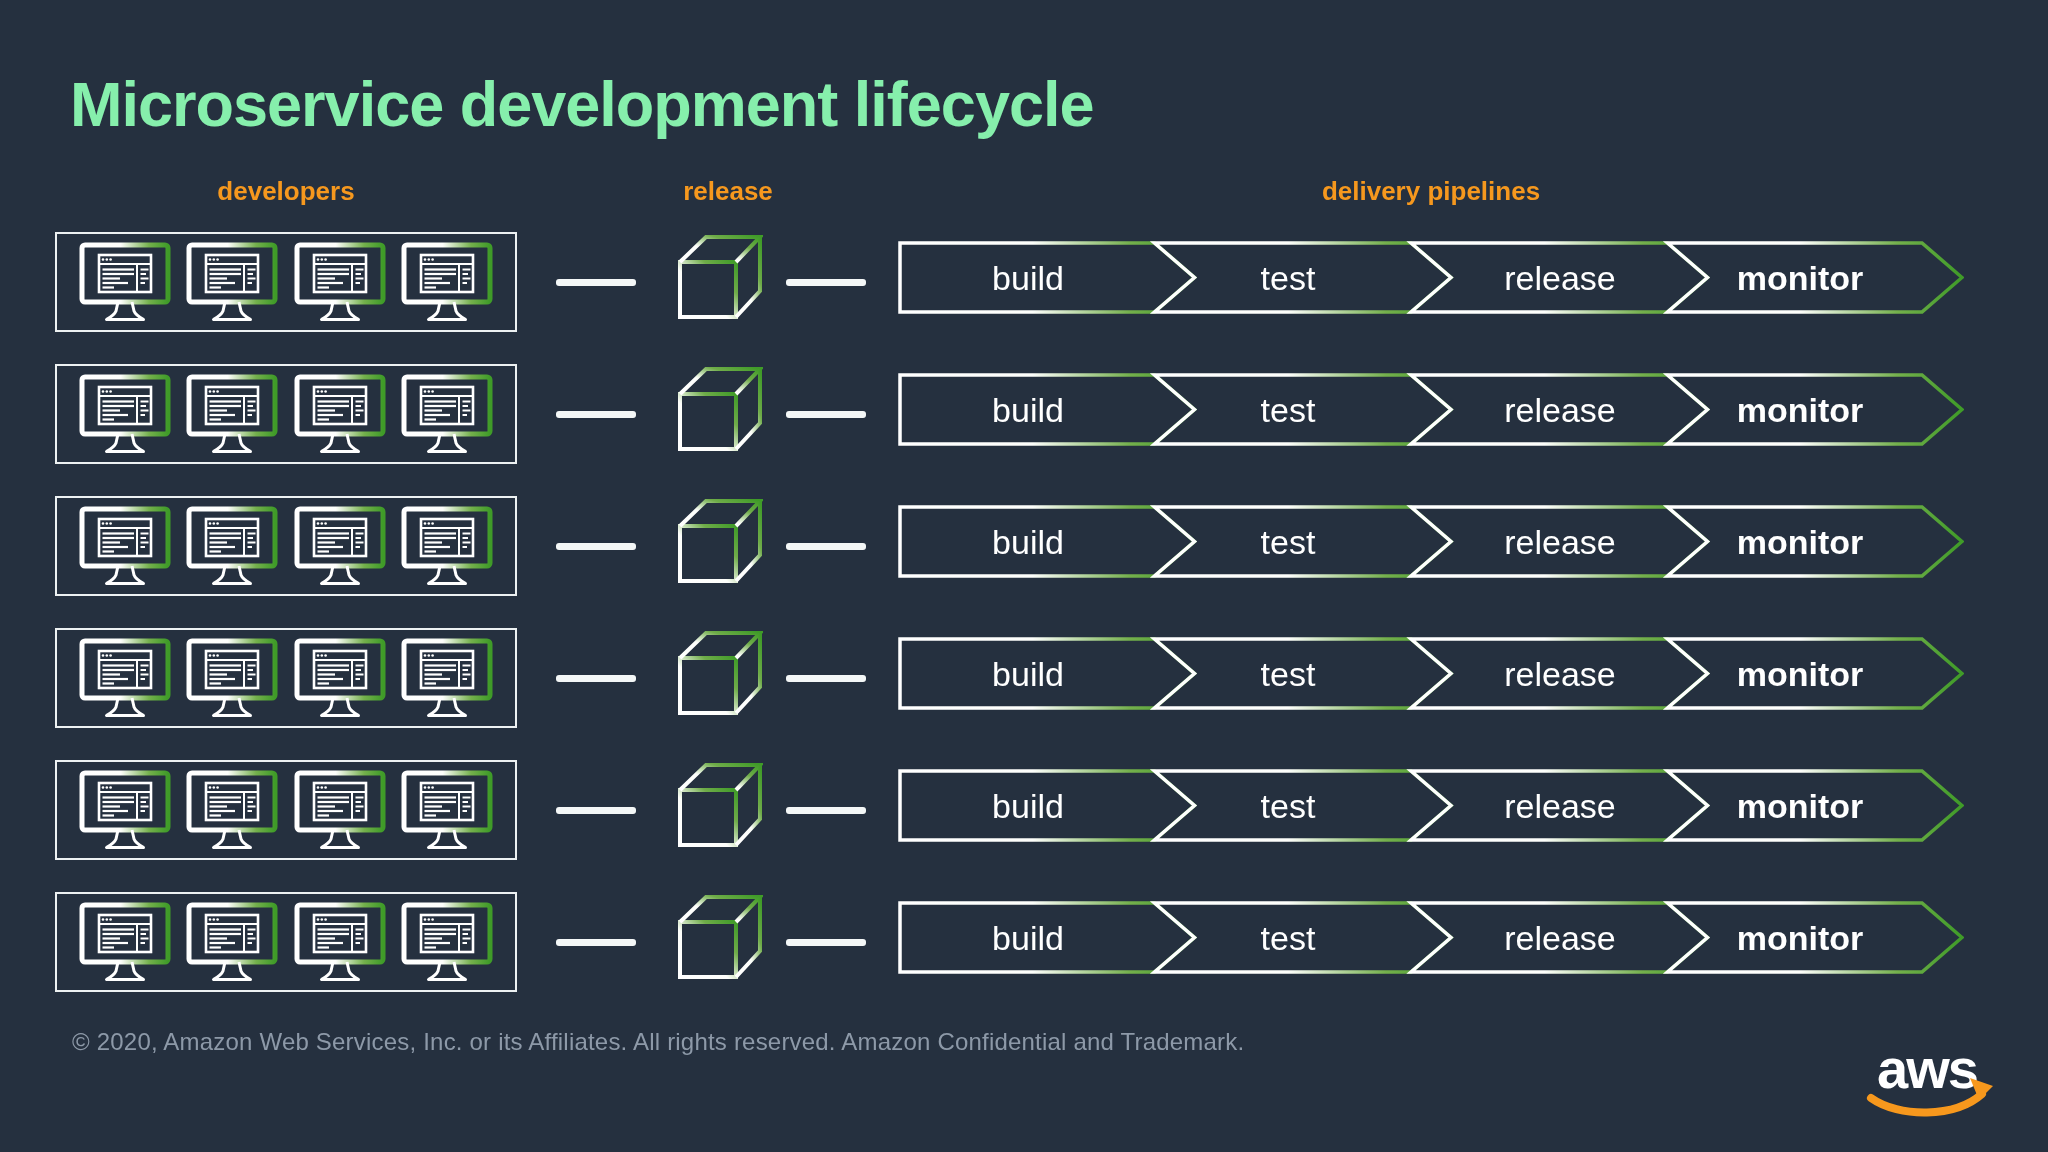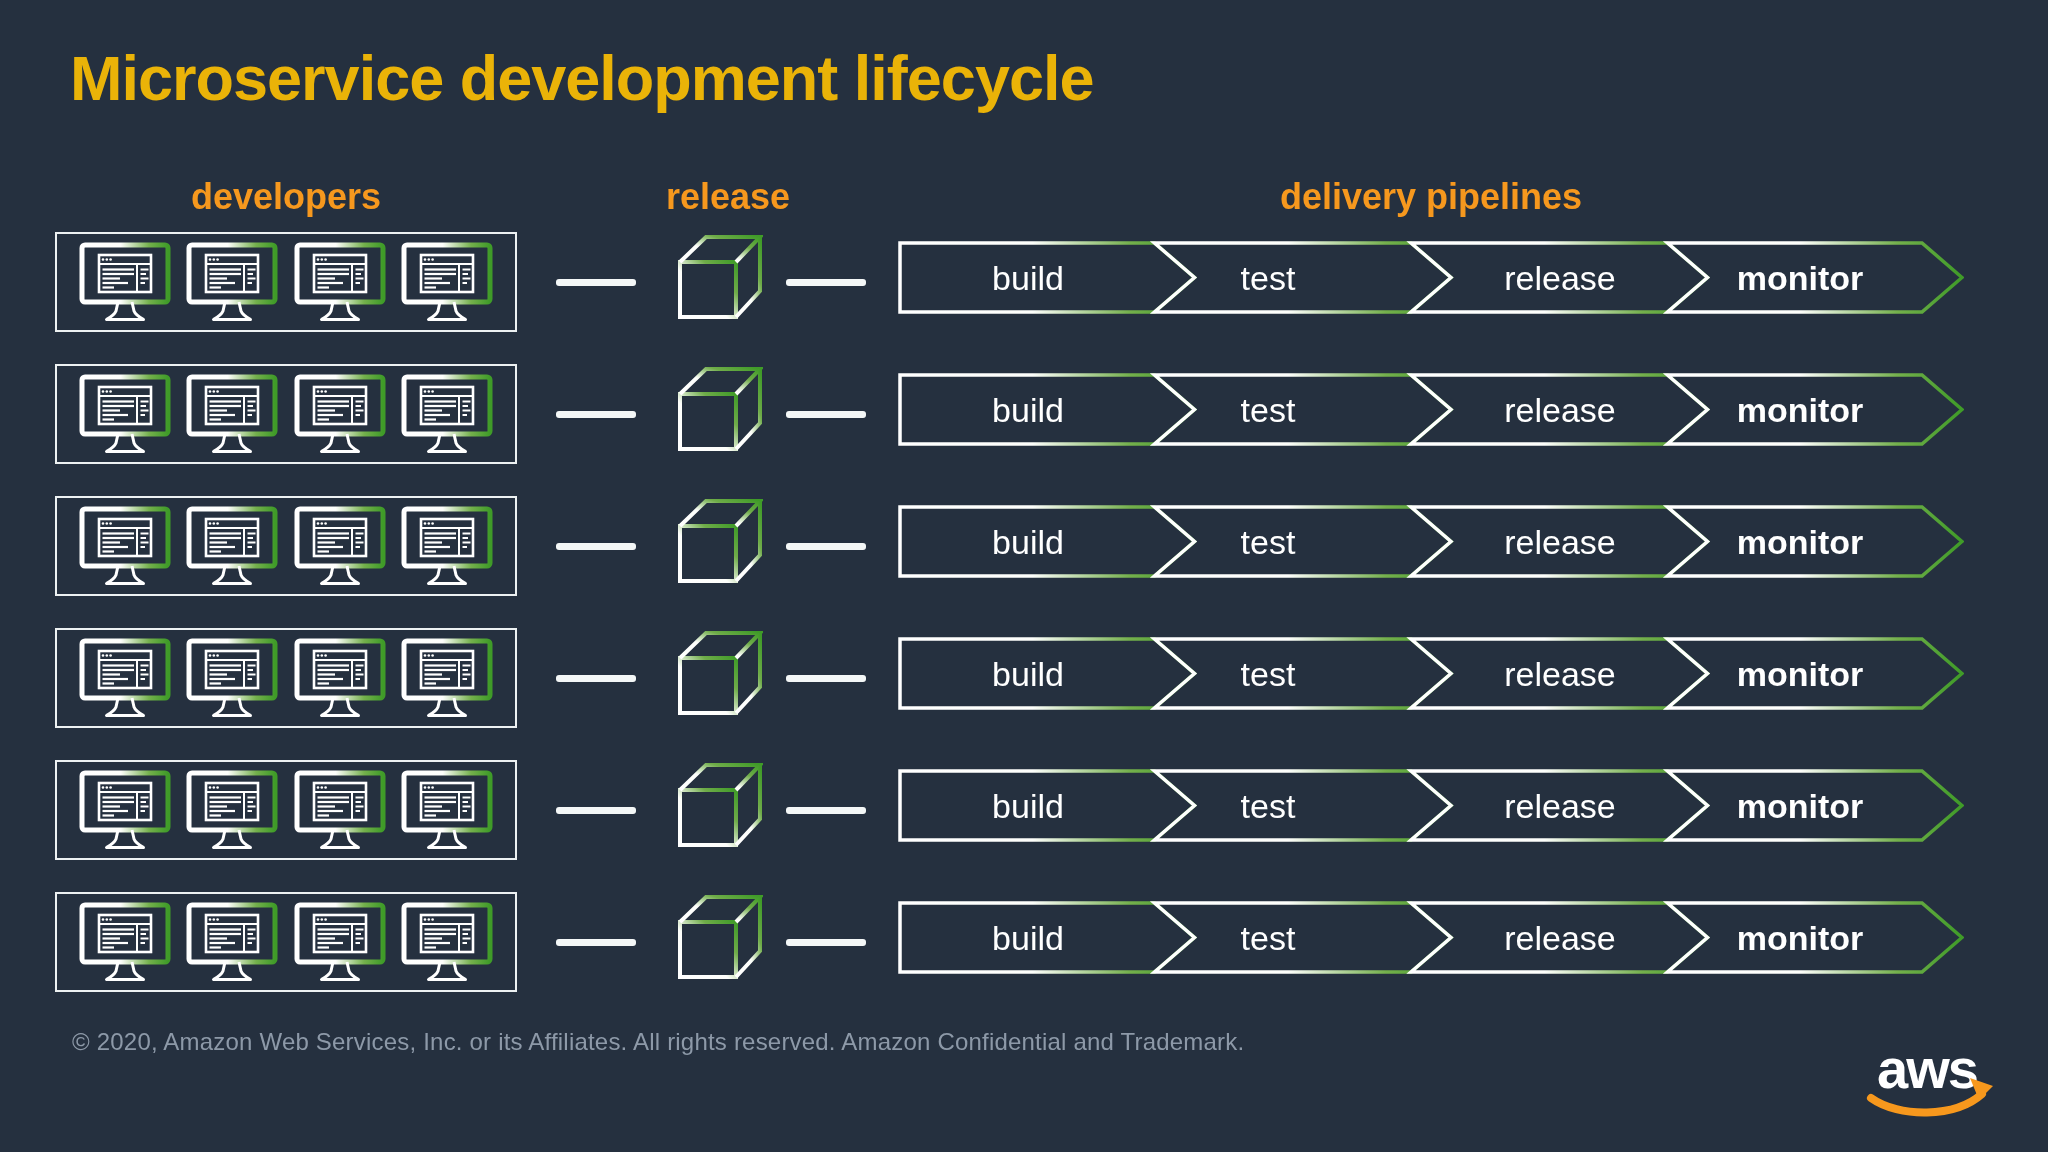--- a/index.html
+++ b/index.html
@@ -2,26 +2,26 @@
 <html><head>
 <meta charset="utf-8">
 <style>
   html,body{margin:0;padding:0;background:#1a2330;}
   .slide{
     position:relative; width:2048px; height:1152px;
     background:#25303F; overflow:hidden;
     font-family:"Liberation Sans","DejaVu Sans",sans-serif;
   }
   .title{
-    position:absolute; left:70px; top:42px;
-    font-size:63px; font-weight:800; color:#eab308; letter-spacing:-1px;
+    position:absolute; left:70px; top:68px;
+    font-size:63px; font-weight:800; color:#86efac; letter-spacing:-1px;
   }
   .col-header{
     position:absolute; top:176px; height:44px;
-    font-size:36px; font-weight:700; color:#F6981E; text-align:center;
+    font-size:26px; font-weight:700; color:#F6981E; text-align:center;
   }
   .hdr-developers{left:55px; width:462px;}
   .hdr-services{left:628px; width:200px;}
   .hdr-pipelines{left:898px; width:1066px;}
   #rows{position:absolute; left:0; top:232px; width:2048px;}
   .row{position:relative; width:2048px; height:132px;padding-left:36px;}
   .dev-box{
     position:absolute; left:55px; top:0; width:462px; height:100px;
     border:2px solid #EDF1F2; box-sizing:border-box;
     display:flex; justify-content:space-evenly; align-items:center;
@@ -32,21 +32,21 @@
   .dash{top:47px;}
   .dash1{left:556px; width:80px;}
   .dash2{left:786px; width:80px;}
   .cube{position:absolute; left:677px; top:2px; width:86px; height:86px;}
   .pipeline{position:absolute; left:898px; top:9px; width:1066px; height:73px;}
   .pipeline svg{position:absolute; left:0; top:0; width:100%; height:100%;}
   .stage-label{
     position:absolute; top:50%; transform:translate(-50%,-50%);
     color:#FFFFFF; font-size:34px; font-weight:400; white-space:nowrap;
   }
-  .stage-0{left:130px;} .stage-1{left:370px;} .stage-2{left:662px;} .stage-3{left:902px;font-weight:bold;}
+  .stage-0{left:130px;} .stage-1{left:390px;} .stage-2{left:662px;} .stage-3{left:902px;font-weight:bold;}
   .footer{
     position:absolute; left:72px; top:1028px;
     font-size:24px; color:#8D99A8; letter-spacing:0.2px;
   }
   .aws-logo{position:absolute; left:1855px; top:1036px; width:150px; height:95px;}
   .hidden-defs{position:absolute; width:0; height:0; overflow:hidden;}
   svg{display:block;}
 </style>
 </head>
 <body>

